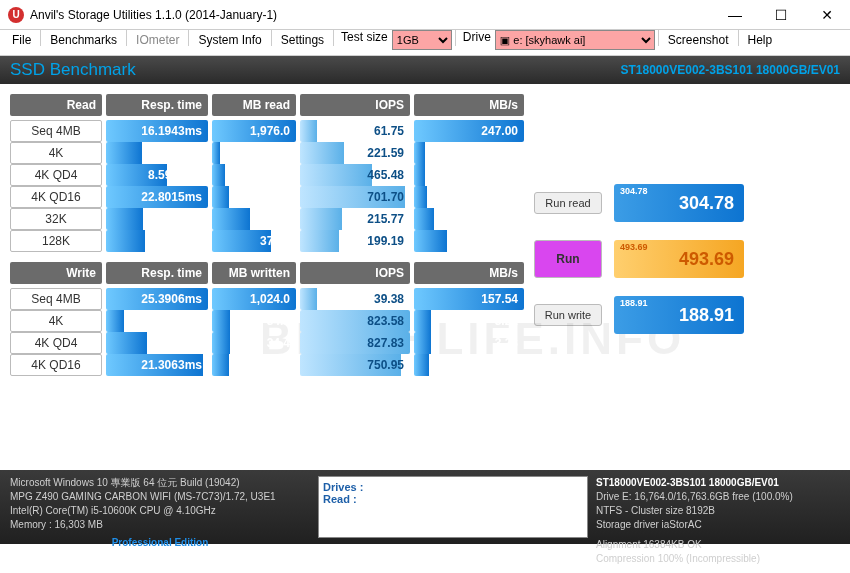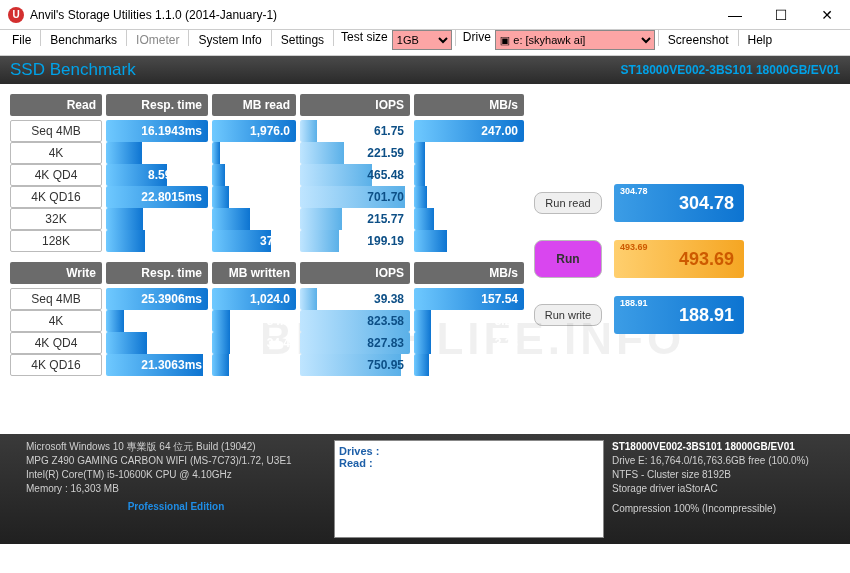--- a/index.html
+++ b/index.html
@@ -31,28 +31,28 @@
 .vcell.iops .bar { background: linear-gradient(to right, #bfe5ff, #5ab0e8); }
 .vcell.iops { color: #0d4f86; }
 .vcell span { position: relative; z-index: 1; }
 .c0 { width: 92px; }
 .c1 { width: 102px; }
 .c2 { width: 84px; }
 .c3 { width: 110px; }
 .c4 { width: 110px; }
 .right-col { flex: 1; display: flex; flex-direction: column; justify-content: flex-start; padding-top: 90px; gap: 10px; }
 .score-row { display: flex; align-items: center; gap: 12px; }
-.run-btn { width: 68px; height: 22px; background: #efefef; border: 1px solid #bbb; border-radius: 8px; display: flex; align-items: center; justify-content: center; font-size: 11px; color: #333; cursor: pointer; }
+.run-btn { width: 68px; height: 22px; background: #efefef; border: 1px solid #bbb; border-radius: 3px; display: flex; align-items: center; justify-content: center; font-size: 11px; color: #333; cursor: pointer; }
 .run-btn.big { height: 38px; font-size: 12px; font-weight: bold; background: #d946ef; }
 .score-box { width: 130px; height: 38px; border-radius: 3px; position: relative; display: flex; align-items: center; justify-content: flex-end; padding: 0 10px; color: #fff; font-size: 18px; font-weight: bold; }
 .score-box .mini { position: absolute; top: 2px; left: 6px; font-size: 9px; font-weight: bold; }
 .score-box.blue { background: linear-gradient(to right, #3c9de6, #0d74d1); }
 .score-box.orange { background: linear-gradient(to right, #ffcf6e, #f5a623); color: #cd5a00; }
 .score-box.orange .mini { color: #cd5a00; }
-.footer { background: linear-gradient(to bottom, #3a3a3a, #202020); height: 110px; display: flex; padding: 6px 26px; gap: 8px; color: #cfcfcf; font-size: 10px; position: absolute; bottom: 0; left: 0; right: 0; }
+.footer { background: linear-gradient(to bottom, #3a3a3a, #202020); height: 74px; display: flex; padding: 6px 10px; gap: 8px; color: #cfcfcf; font-size: 10px; position: absolute; bottom: 0; left: 0; right: 0; }
 .footer .col1 { width: 300px; line-height: 14px; }
 .footer .col1 .pro { color: #1f8de6; font-weight: bold; margin-top: 4px; text-align: center; }
 .footer .notes { background: #fff; flex: 0 0 270px; border: 1px solid #888; padding: 4px; color: #1d5fa8; font-weight: bold; font-size: 11px; }
 .footer .col3 { flex: 1; line-height: 14px; text-align: left; }
 .footer .col3 .dm { color: #fff; font-weight: bold; }
 .watermark { position: absolute; top: 230px; left: 260px; font-size: 44px; font-weight: 800; color: rgba(0,0,0,0.06); letter-spacing: 4px; pointer-events: none; }
 </style>
 </head>
 <body>
 
@@ -348,16 +348,17 @@
     <div class="notes">
       <div>Drives :</div>
       <div>Read :</div>
     </div>
     <div class="col3">
       <div class="dm">ST18000VE002-3BS101 18000GB/EV01</div>
       <div>Drive E: 16,764.0/16,763.6GB free (100.0%)</div>
       <div>NTFS - Cluster size 8192B</div>
       <div>Storage driver  iaStorAC</div>
       <div style="height:6px"></div>
+      <div>Alignment 16384KB OK</div>
       <div>Compression 100% (Incompressible)</div>
     </div>
   </div>
 </div>
 
 </body></html>

